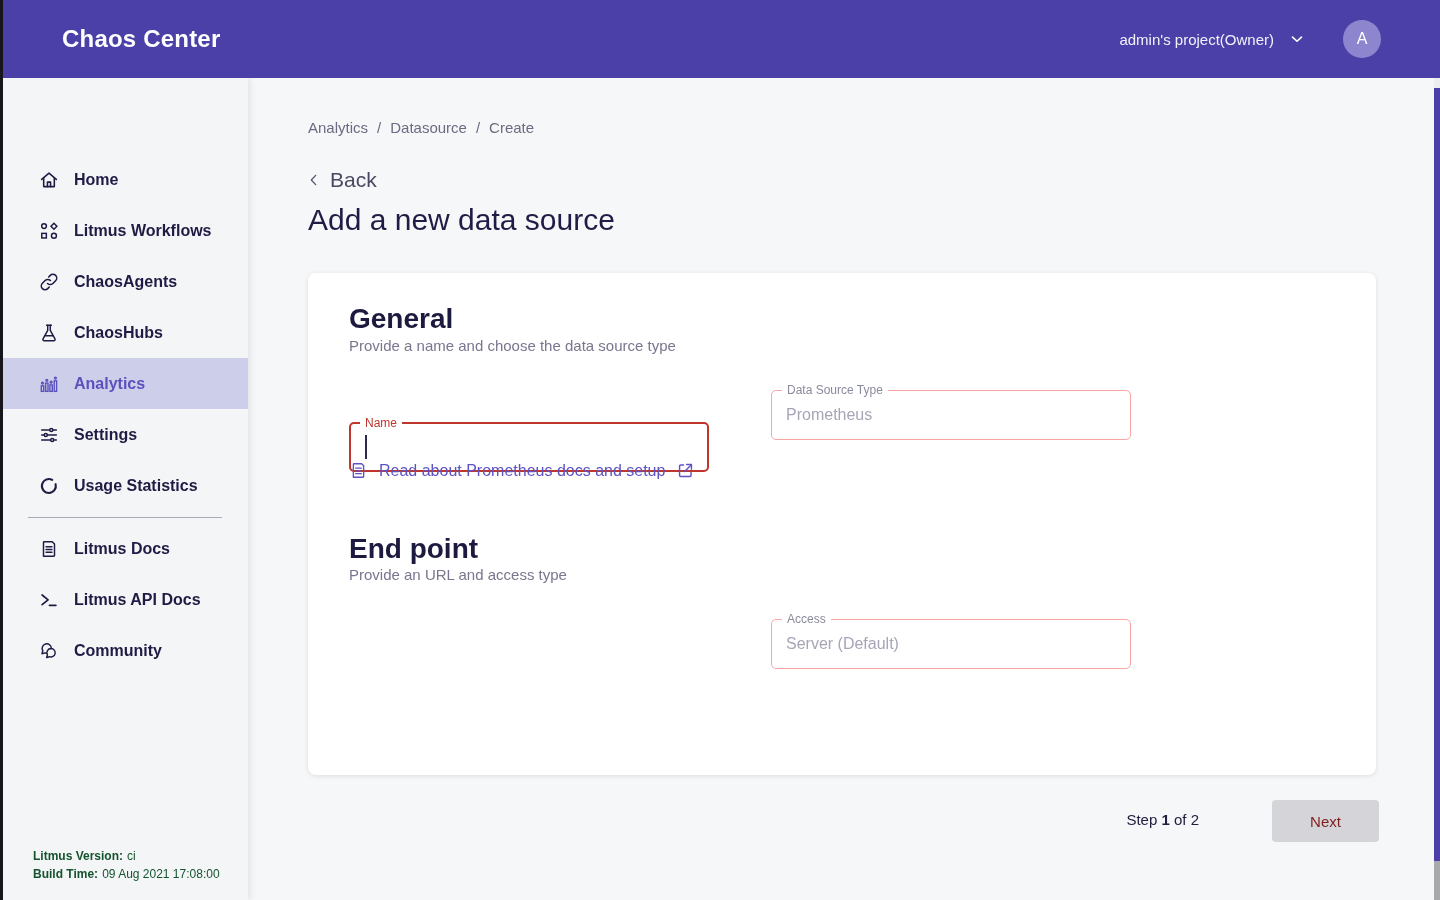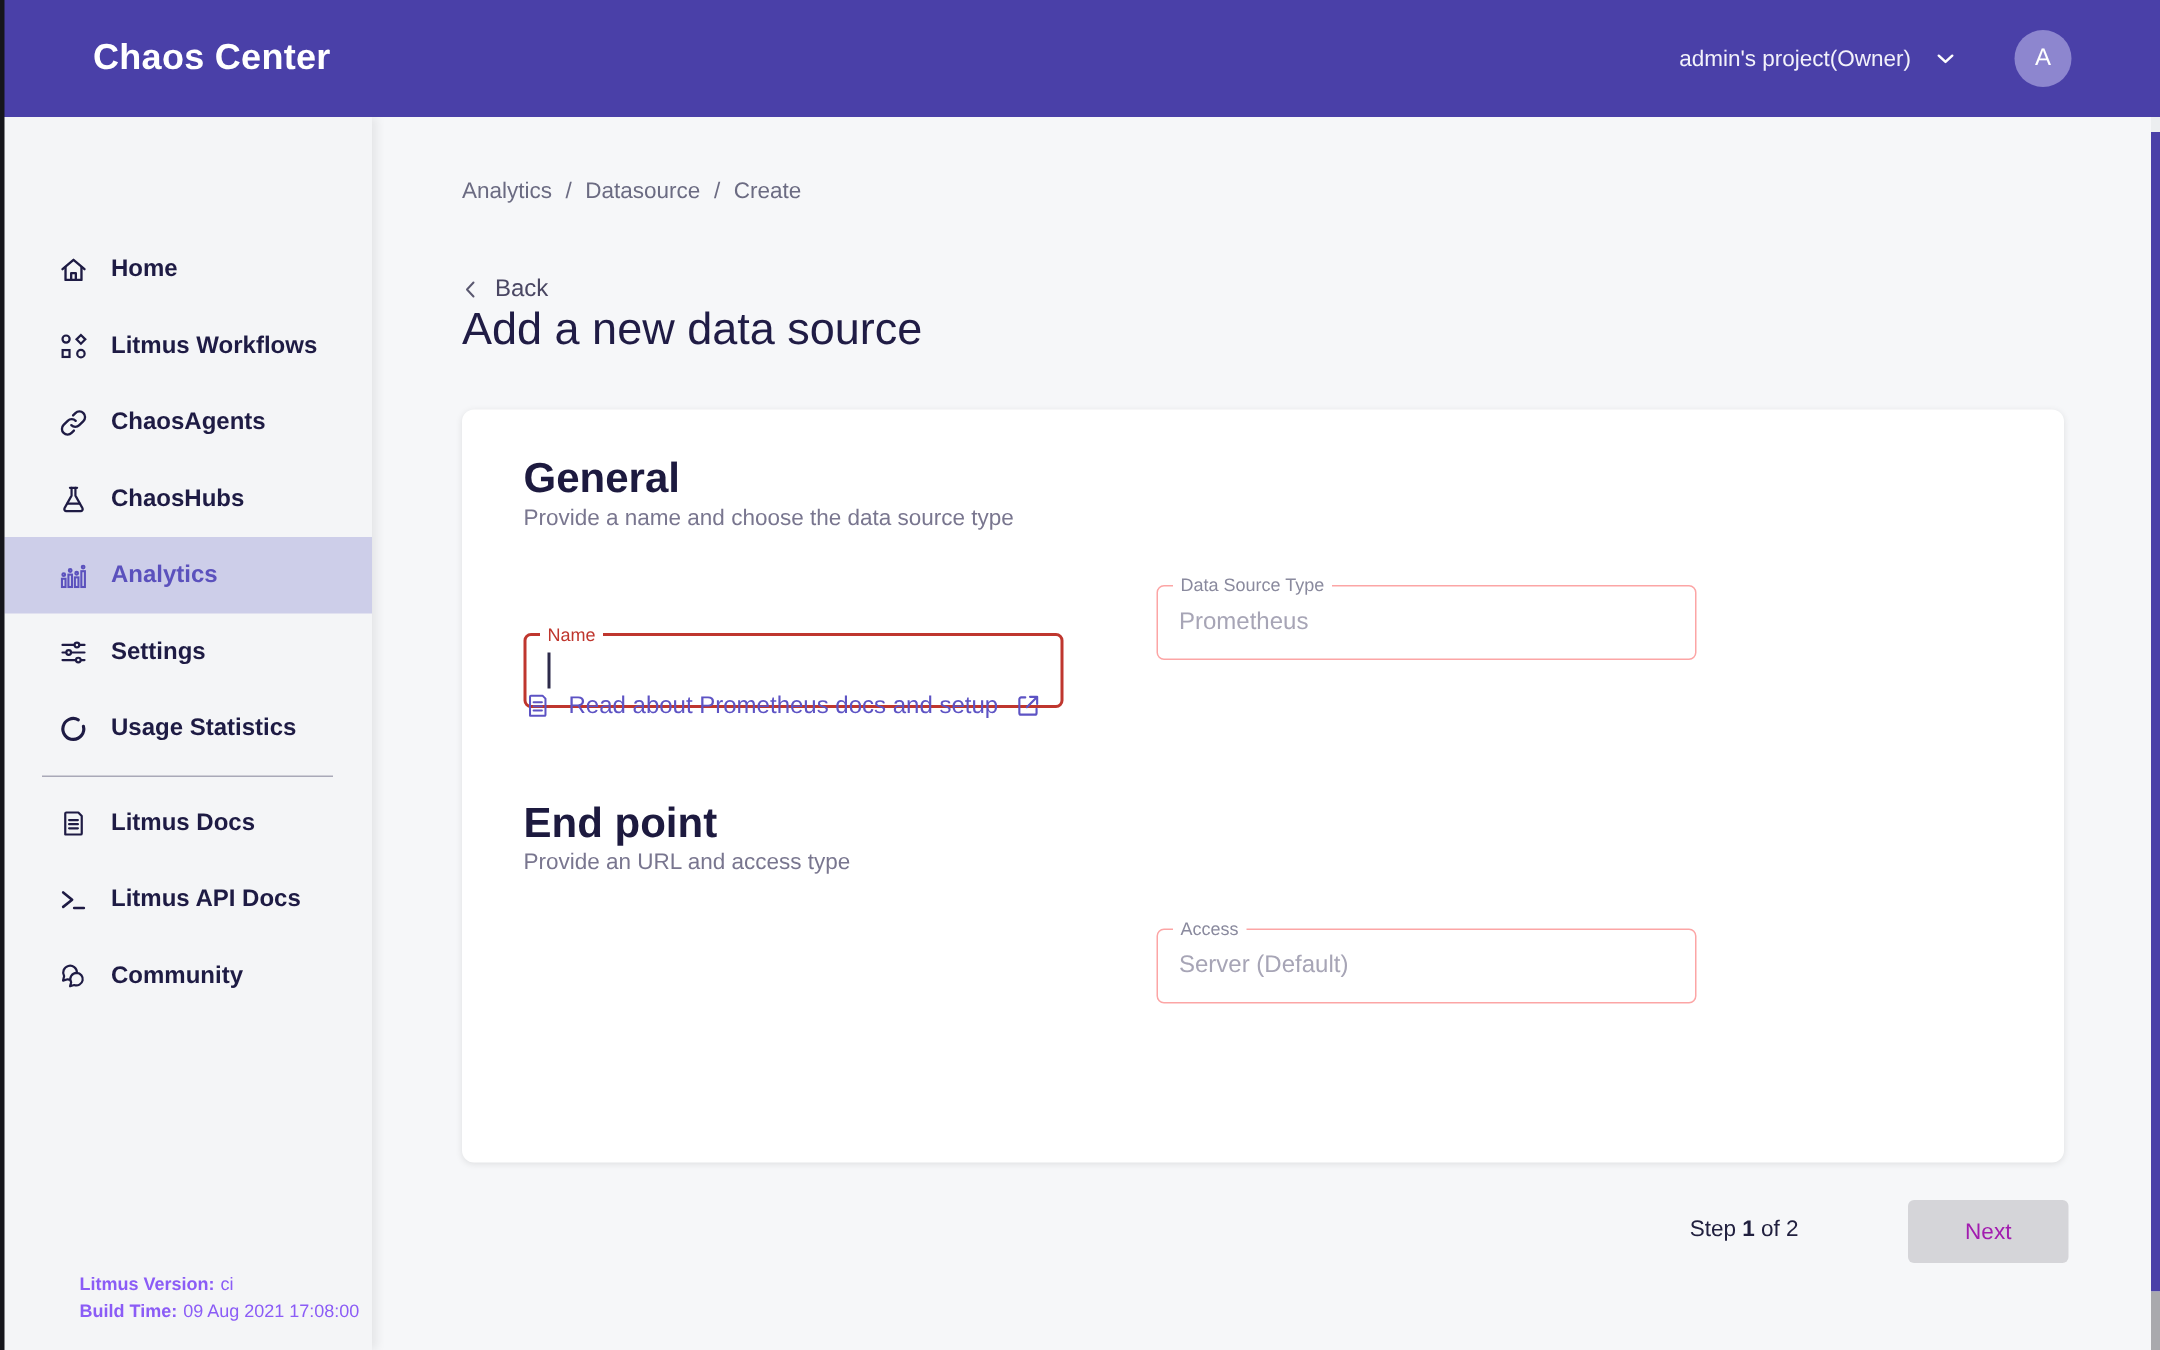--- a/index.html
+++ b/index.html
@@ -23,29 +23,29 @@
 
   
   aside { position:absolute; left:3px; top:78px; width:245px; height:822px; background:#f4f5f7;
           box-shadow:3px 0 6px rgba(0,0,0,0.07); z-index:20; }
   nav { margin-top:76px; }
   .nav-item { height:51px; display:flex; align-items:center; padding-left:35px; cursor:pointer; color:#1e1b44; }
   .nav-item .nav-icon { width:22px; height:22px; display:flex; align-items:center; justify-content:center; flex:0 0 22px; }
   .nav-item .nav-label { margin-left:14px; font-size:16px; font-weight:600; white-space:nowrap; }
   .nav-item.active { background:#cdcee9; color:#5b51bd; }
   .nav-divider { border:none; border-top:1px solid #a9a9b8; margin:6px 26px 5px 25px; }
-  .side-footer { position:absolute; left:30px; bottom:17px; font-size:12px; line-height:18px; color:#8b5cf6;margin-left:20px; }
+  .side-footer { position:absolute; left:30px; bottom:17px; font-size:12px; line-height:18px; color:#14532d; }
   .side-footer b { font-weight:700; margin-right:4px; }
 
   
   main { position:absolute; left:248px; top:78px; width:1186px; height:822px; }
   .breadcrumb { position:absolute; left:60px; top:41px; font-size:15px; color:#6b6b82; display:flex; gap:9px; }
   .breadcrumb .crumb { cursor:pointer; }
-  .back-row { position:absolute; left:58px; top:106px; display:flex; align-items:center; gap:8px;
-              font-size:16px; color:#4a4763; cursor:pointer; }
+  .back-row { position:absolute; left:58px; top:90px; display:flex; align-items:center; gap:8px;
+              font-size:21px; color:#4a4763; cursor:pointer; }
   .page-title { position:absolute; left:60px; top:125px; font-size:30px; font-weight:500; color:#201c45; }
 
   .card { position:absolute; left:60px; top:195px; width:1068px; height:502px; background:#ffffff;
           border-radius:8px; box-shadow:0 1px 5px rgba(0,0,0,0.10); }
   .sec-heading { position:absolute; left:41px; font-size:28px; font-weight:700; color:#1d1a3f; }
   .sec-sub { position:absolute; left:41px; font-size:15px; color:#79768f; }
 
   .field { position:absolute; width:360px; height:50px; background:#fff; border:1px solid #fca5a5;
            border-radius:5px; display:flex; align-items:center; padding:0 14px; }
   .field .flabel { position:absolute; top:-8px; left:10px; background:#ffffff; padding:0 5px;
@@ -56,21 +56,21 @@
   .field .fvalue.filled { color:#302d52; }
   .caret { width:1.5px; height:24px; background:#2d2a4a; display:inline-block; }
 
   .docs-link { position:absolute; left:41px; top:188px; display:flex; align-items:center; gap:11px;
                color:#5d53c4; font-size:16px; cursor:pointer; }
 
   .step-row { position:absolute; left:0; top:722px; width:1128px; height:42px; }
   .step-text { position:absolute; right:177px; top:11px; font-size:15px; color:#21203f; }
   .step-text b { font-weight:700; }
   .next-btn { position:absolute; left:1024px; top:0; width:107px; height:42px; background:#d5d5d9;
-              color:#a21caf; border:none; border-radius:4px; font-size:15px; font-family:"Liberation Sans", sans-serif; }
+              color:#7f1d1d; border:none; border-radius:4px; font-size:15px; font-family:"Liberation Sans", sans-serif; }
 
   
   .scrollbar { position:absolute; right:0; top:78px; width:6px; height:822px; background:#eceef0; z-index:45; }
   .scroll-thumb { position:absolute; top:10px; left:0; width:6px; height:773px; background:#4a40a8; }
   .scroll-end { position:absolute; bottom:0; left:0; width:6px; height:39px; background:#a9a9ad; }
 
   svg { display:block; }
 </style>
 </head>
 <body>

